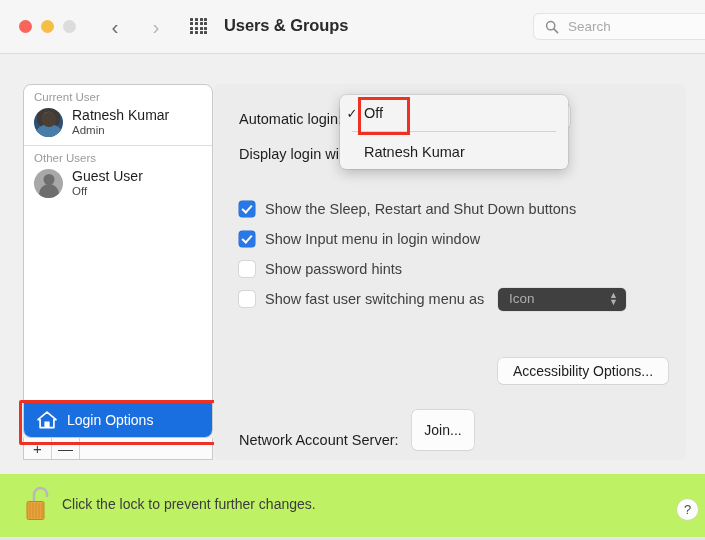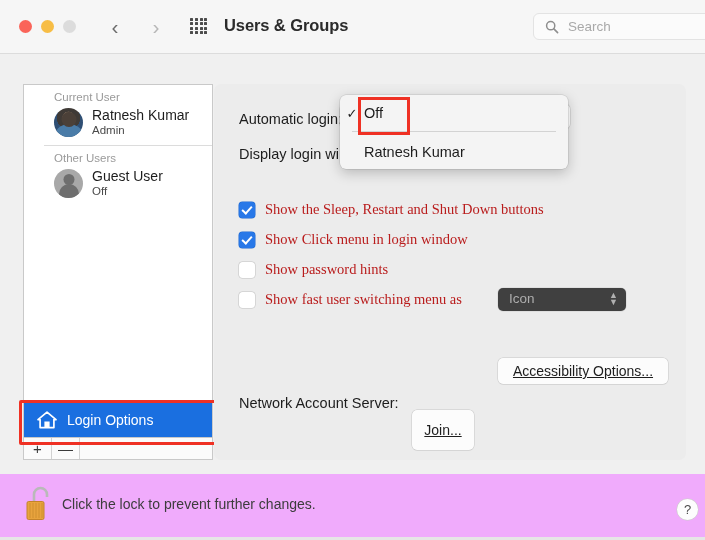--- a/index.html
+++ b/index.html
@@ -70,23 +70,22 @@
     position: absolute; left: 34px; top: 5px;
     font-size: 13.5px; color: #a9a9a9;
   }
 
   
   #sidebar {
     position: absolute; left: 23px; top: 84px;
     width: 190px; height: 354px;
     background: #ffffff;
     border: 1px solid #c9c9c9;
-    border-radius: 0;
+    border-radius: 8px;
     overflow: hidden;
-    padding-left: 20px;
   }
   .group-header {
     font-size: 11.5px; color: #9a9a9a;
     padding: 6px 0 2px 10px;
   }
   .user-row {
     display: flex; align-items: center;
     padding: 2px 8px 8px 10px;
   }
   .avatar {
@@ -245,21 +244,21 @@
     position: relative;
   }
   .checkbox.on  { background: #2878e8; box-shadow: 0 0 0 0.5px #2069cf; }
   .checkbox.off { background: #ffffff; box-shadow: 0 0 0 0.5px #bfbfbf; }
   .checkbox.on::after {
     content: ""; position: absolute;
     left: 5px; top: 2px; width: 4px; height: 8px;
     border: solid #ffffff; border-width: 0 2px 2px 0;
     transform: rotate(42deg);
   }
-  .cb-label { font-size: 14.5px; color: #b91c1c; white-space: nowrap; font-family: Liberation Serif, serif; }
+  .cb-label { font-size: 14.5px; color: #404040; white-space: nowrap; }
 
   #fast-switch-popup {
     position: absolute; left: 284px; top: 204px;
     width: 128px; height: 23px;
     background: #404040;
     border-radius: 5px;
     box-shadow: 0 0 0 0.5px #d2d2d2;
   }
   #fast-switch-value {
     position: absolute; left: 11px; top: 3px;
@@ -270,36 +269,36 @@
     width: 9px; height: 15px;
     color: #b0b0b0; font-size: 9px; line-height: 7px; text-align: center;
   }
 
   .pushbutton {
     position: absolute;
     background: #fcfcfc;
     border-radius: 5px;
     box-shadow: 0 0 0 0.5px #c6c6c6, 0 0.5px 0.5px rgba(0,0,0,0.06);
     font-size: 14px; color: #1d1d1d;
-    display: flex; align-items: center; justify-content: center; text-decoration: underline;
+    display: flex; align-items: center; justify-content: center;
   }
   #accessibility-options-button {
     left: 284px; top: 274px; width: 170px; height: 26px;
   }
   #network-account-label {
-    position: absolute; left: 25px; top: 311px;
+    position: absolute; left: 25px; top: 348px;
     font-size: 14.5px; color: #1d1d1d;
   }
   #join-button { left: 198px; top: 326px; width: 62px; height: 40px; }
 
   
   #lockbar {
     position: absolute; left: 0; top: 474px;
     width: 705px; height: 66px;
-    background: #f0abfc;
+    background: #bef264;
   }
   #lock-icon { position: absolute; left: 25px; top: 9px; width: 30px; height: 40px; }
   #lock-text {
     position: absolute; left: 62px; top: 22px;
     font-size: 14px; color: #3c3c3c;
   }
   #help-button {
     position: absolute; left: 677px; top: 499px;
     width: 21px; height: 21px; border-radius: 50%;
     background: #fdfdfd;
@@ -401,21 +400,21 @@
 
     <div class="row-label" id="display-login-label">Display login window as:</div>
 
 
     <div class="cb-row" id="cb-sleep">
       <div class="checkbox on"></div>
       <div class="cb-label">Show the Sleep, Restart and Shut Down buttons</div>
     </div>
     <div class="cb-row" id="cb-input">
       <div class="checkbox on"></div>
-      <div class="cb-label">Show Click menu in login window</div>
+      <div class="cb-label">Show Input menu in login window</div>
     </div>
     <div class="cb-row" id="cb-hints">
       <div class="checkbox off"></div>
       <div class="cb-label">Show password hints</div>
     </div>
     <div class="cb-row" id="cb-fast">
       <div class="checkbox off"></div>
       <div class="cb-label">Show fast user switching menu as</div>
     </div>
 

